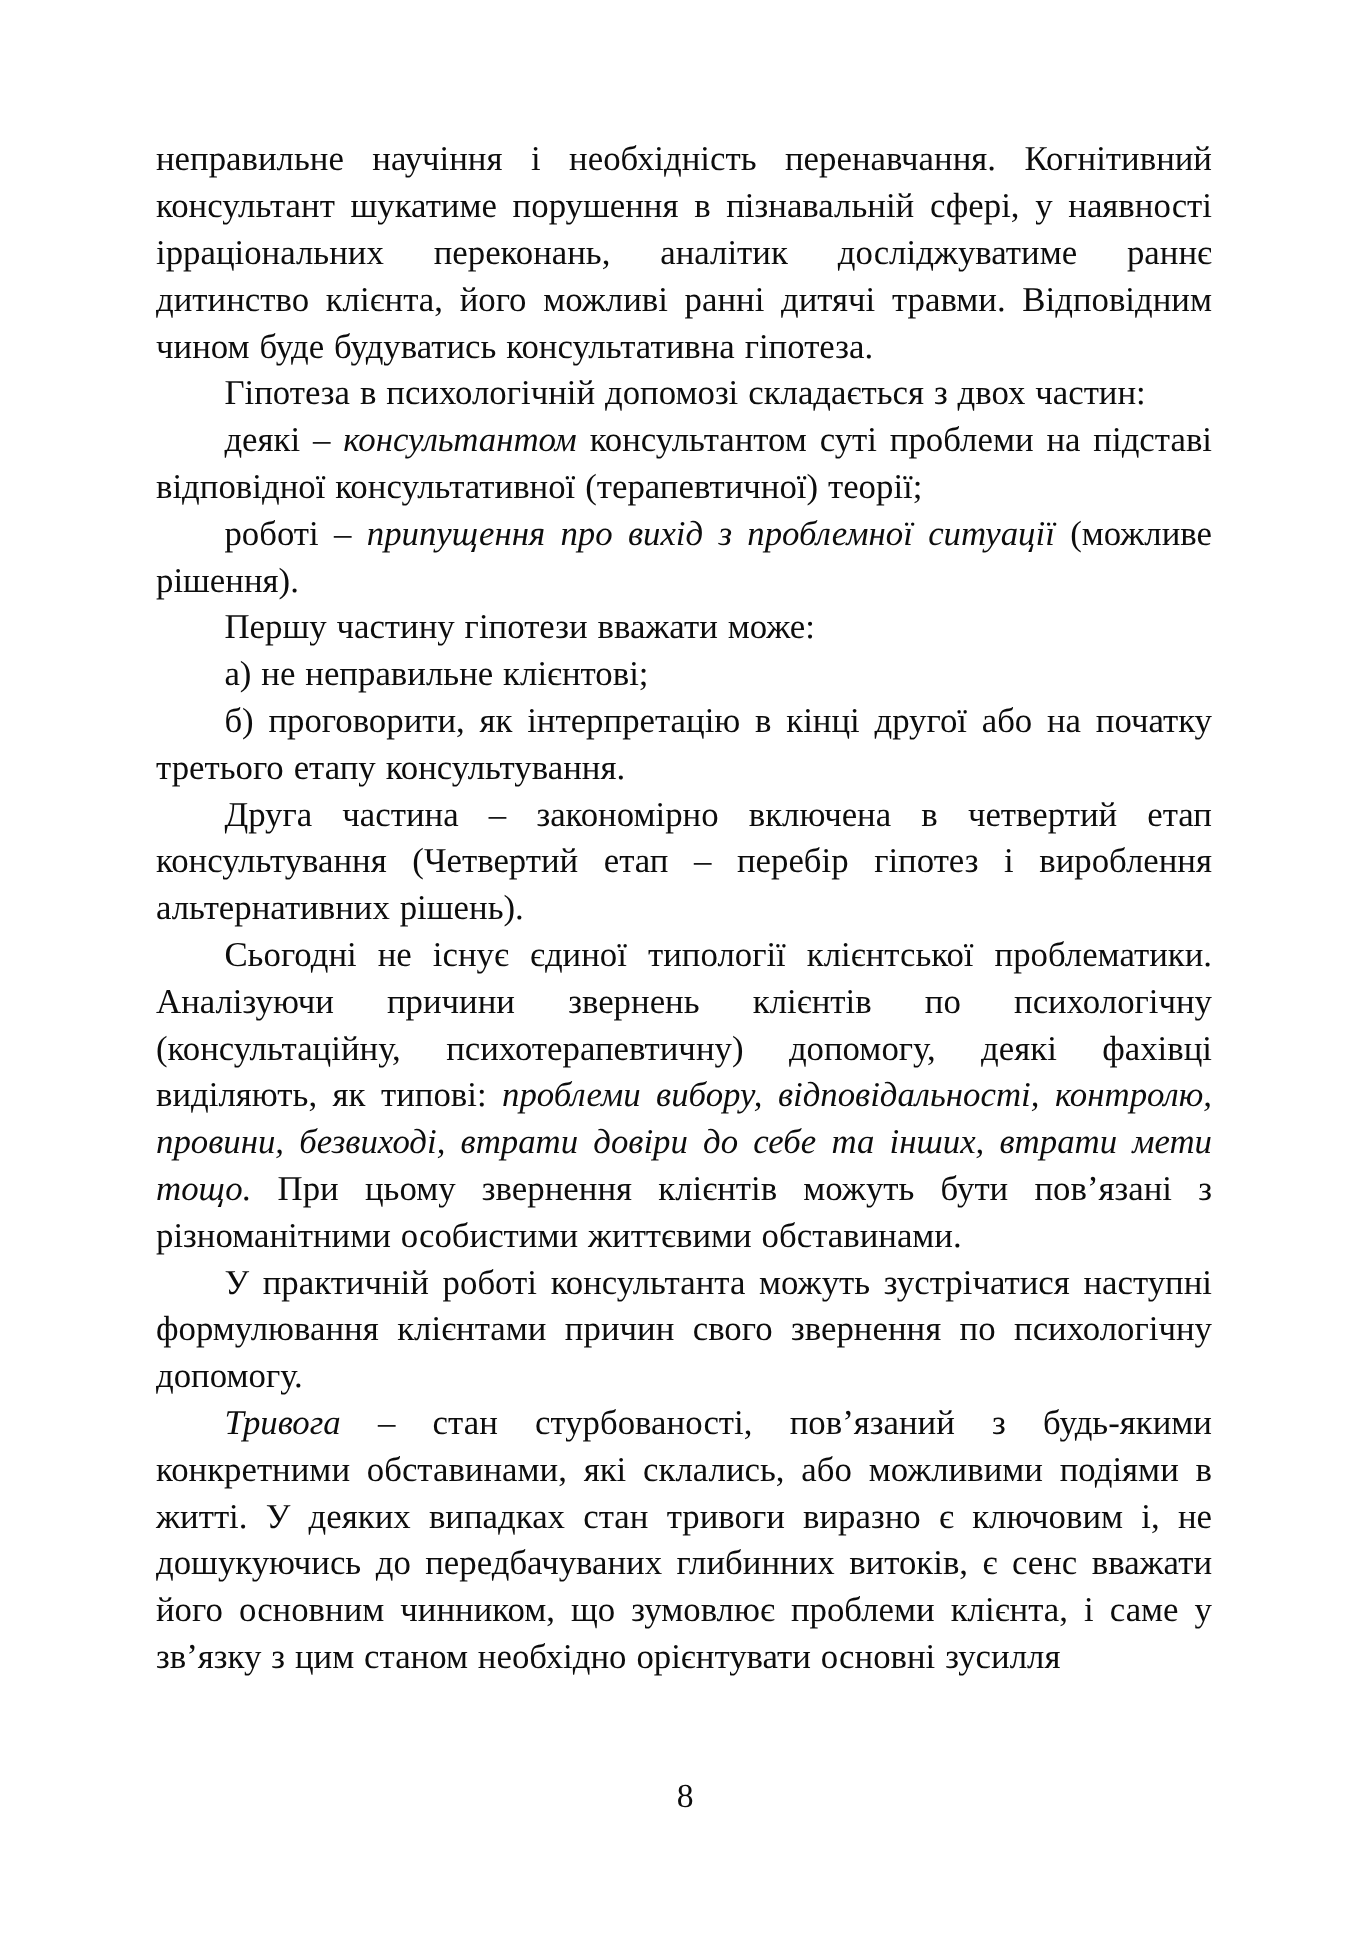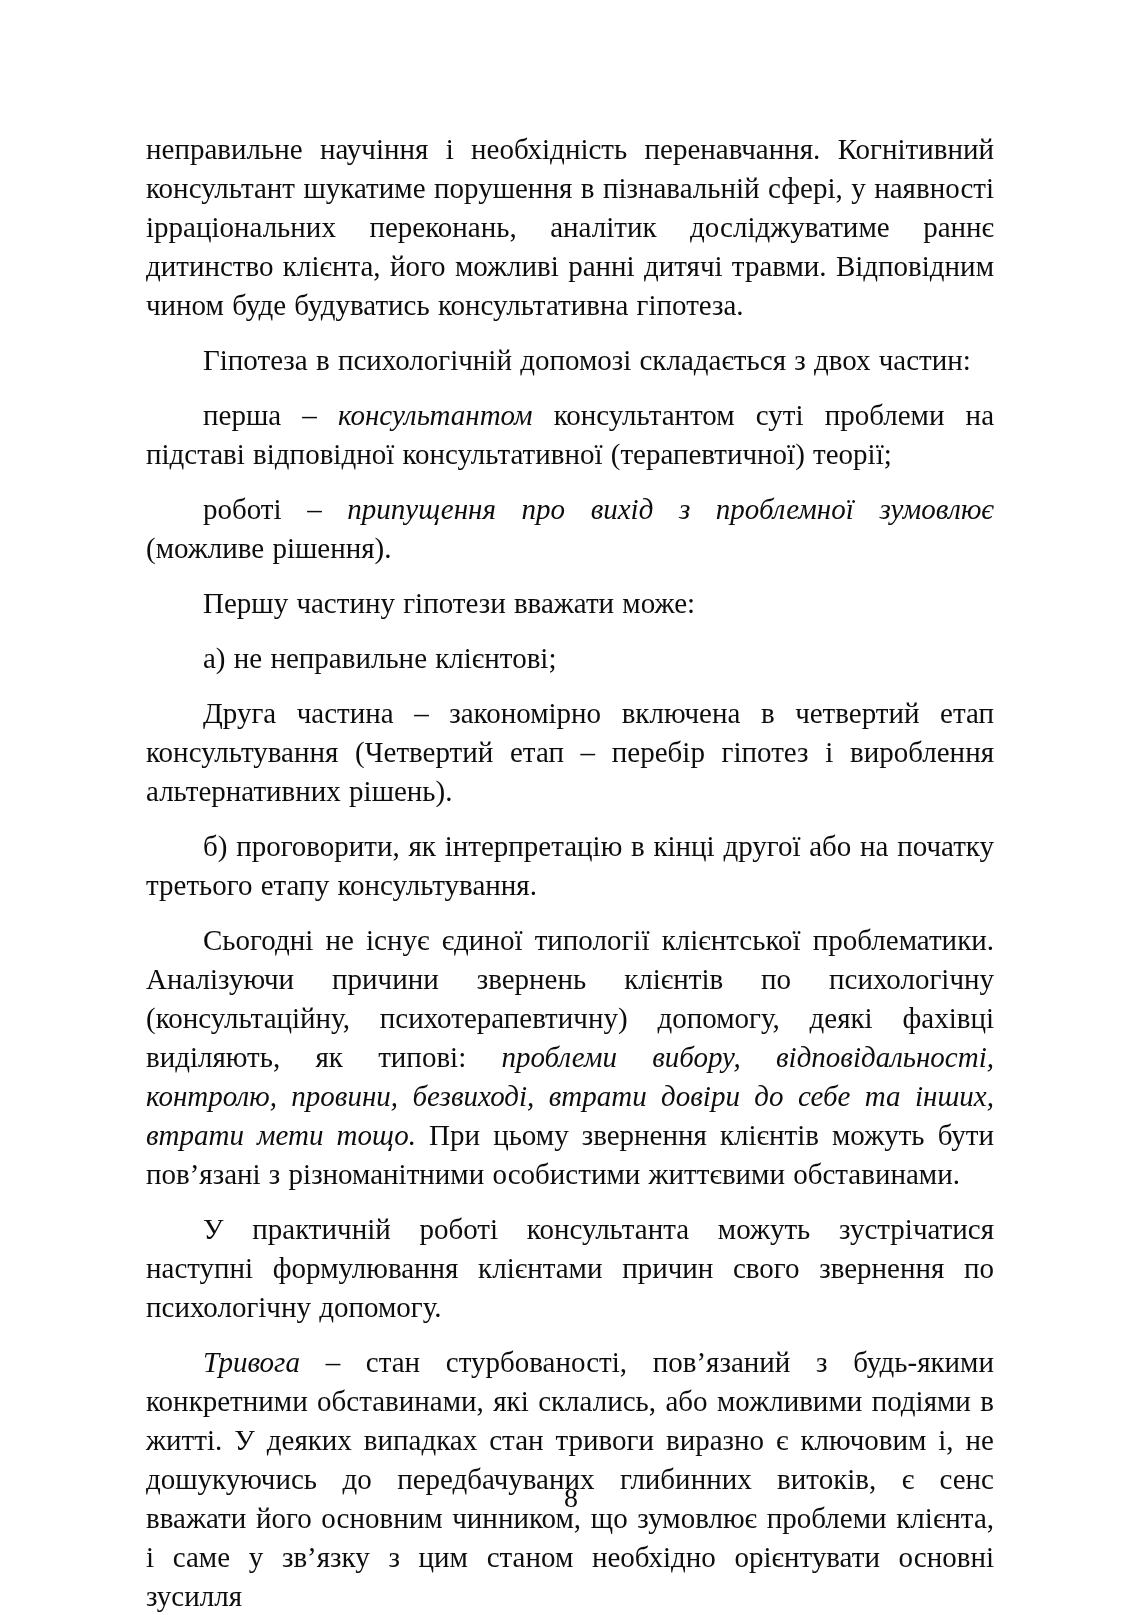--- a/index.html
+++ b/index.html
@@ -20,21 +20,21 @@
     color: var(--text-color);
     overflow: hidden;
   }
   .text-body {
     position: absolute;
     left: 130px;
     top: 114px;
     width: 880px;
   }
   .para {
-    margin: 16px;
+    margin: 0;
     font-size: 29px;
     line-height: 39px;
     text-align: justify;
     text-justify: inter-word;
     word-spacing: 1px;
   }
   .para.indent {
     text-indent: 57px;
   }
   .run.normal { font-style: normal; font-weight: normal; }
@@ -50,24 +50,24 @@
     line-height: 36px;
   }
 </style>
 </head>
 <body>
 
 <div class="page">
   <div class="text-body">
       <p class="para"><span class="run normal">неправильне научіння і необхідність перенавчання. Когнітивний консультант шукатиме порушення в пізнавальній сфері, у наявності ірраціональних переконань, аналітик досліджуватиме раннє дитинство клієнта, його можливі ранні дитячі травми. Відповідним чином буде будуватись консультативна гіпотеза.</span></p>
       <p class="para indent"><span class="run normal">Гіпотеза в психологічній допомозі складається з двох частин:</span></p>
-      <p class="para indent"><span class="run normal">перша – </span><span class="run italic">консультантом</span><span class="run normal"> консультантом суті проблеми на підставі відповідної консультативної (терапевтичної) теорії;</span></p>
-      <p class="para indent"><span class="run normal">роботі – </span><span class="run italic">припущення про вихід з проблемної зумовлює</span><span class="run normal"> (можливе рішення).</span></p>
+      <p class="para indent"><span class="run normal">деякі – </span><span class="run italic">консультантом</span><span class="run normal"> консультантом суті проблеми на підставі відповідної консультативної (терапевтичної) теорії;</span></p>
+      <p class="para indent"><span class="run normal">роботі – </span><span class="run italic">припущення про вихід з проблемної ситуації</span><span class="run normal"> (можливе рішення).</span></p>
       <p class="para indent"><span class="run normal">Першу частину гіпотези вважати може:</span></p>
       <p class="para indent"><span class="run normal">а) не неправильне клієнтові;</span></p>
+      <p class="para indent"><span class="run normal">б) проговорити, як інтерпретацію в кінці другої або на початку третього етапу консультування.</span></p>
       <p class="para indent"><span class="run normal">Друга частина – закономірно включена в четвертий етап консультування (Четвертий етап – перебір гіпотез і вироблення альтернативних рішень).</span></p>
-      <p class="para indent"><span class="run normal">б) проговорити, як інтерпретацію в кінці другої або на початку третього етапу консультування.</span></p>
       <p class="para indent"><span class="run normal">Сьогодні не існує єдиної типології клієнтської проблематики. Аналізуючи причини звернень клієнтів по психологічну (консультаційну, психотерапевтичну) допомогу, деякі фахівці виділяють, як типові: </span><span class="run italic">проблеми вибору, відповідальності, контролю, провини, безвиході, втрати довіри до себе та інших, втрати мети тощо.</span><span class="run normal"> При цьому звернення клієнтів можуть бути пов’язані з різноманітними особистими життєвими обставинами.</span></p>
       <p class="para indent"><span class="run normal">У практичній роботі консультанта можуть зустрічатися наступні формулювання клієнтами причин свого звернення по психологічну допомогу.</span></p>
       <p class="para indent"><span class="run bold-italic">Тривога</span><span class="run normal"> – стан стурбованості, пов’язаний з будь-якими конкретними обставинами, які склались, або можливими подіями в житті. У деяких випадках стан тривоги виразно є ключовим і, не дошукуючись до передбачуваних глибинних витоків, є сенс вважати його основним чинником, що зумовлює проблеми клієнта, і саме у зв’язку з цим станом необхідно орієнтувати основні зусилля</span></p>
     </div>
   <div class="page-number">8</div>
 </div>
 
 </body></html>

